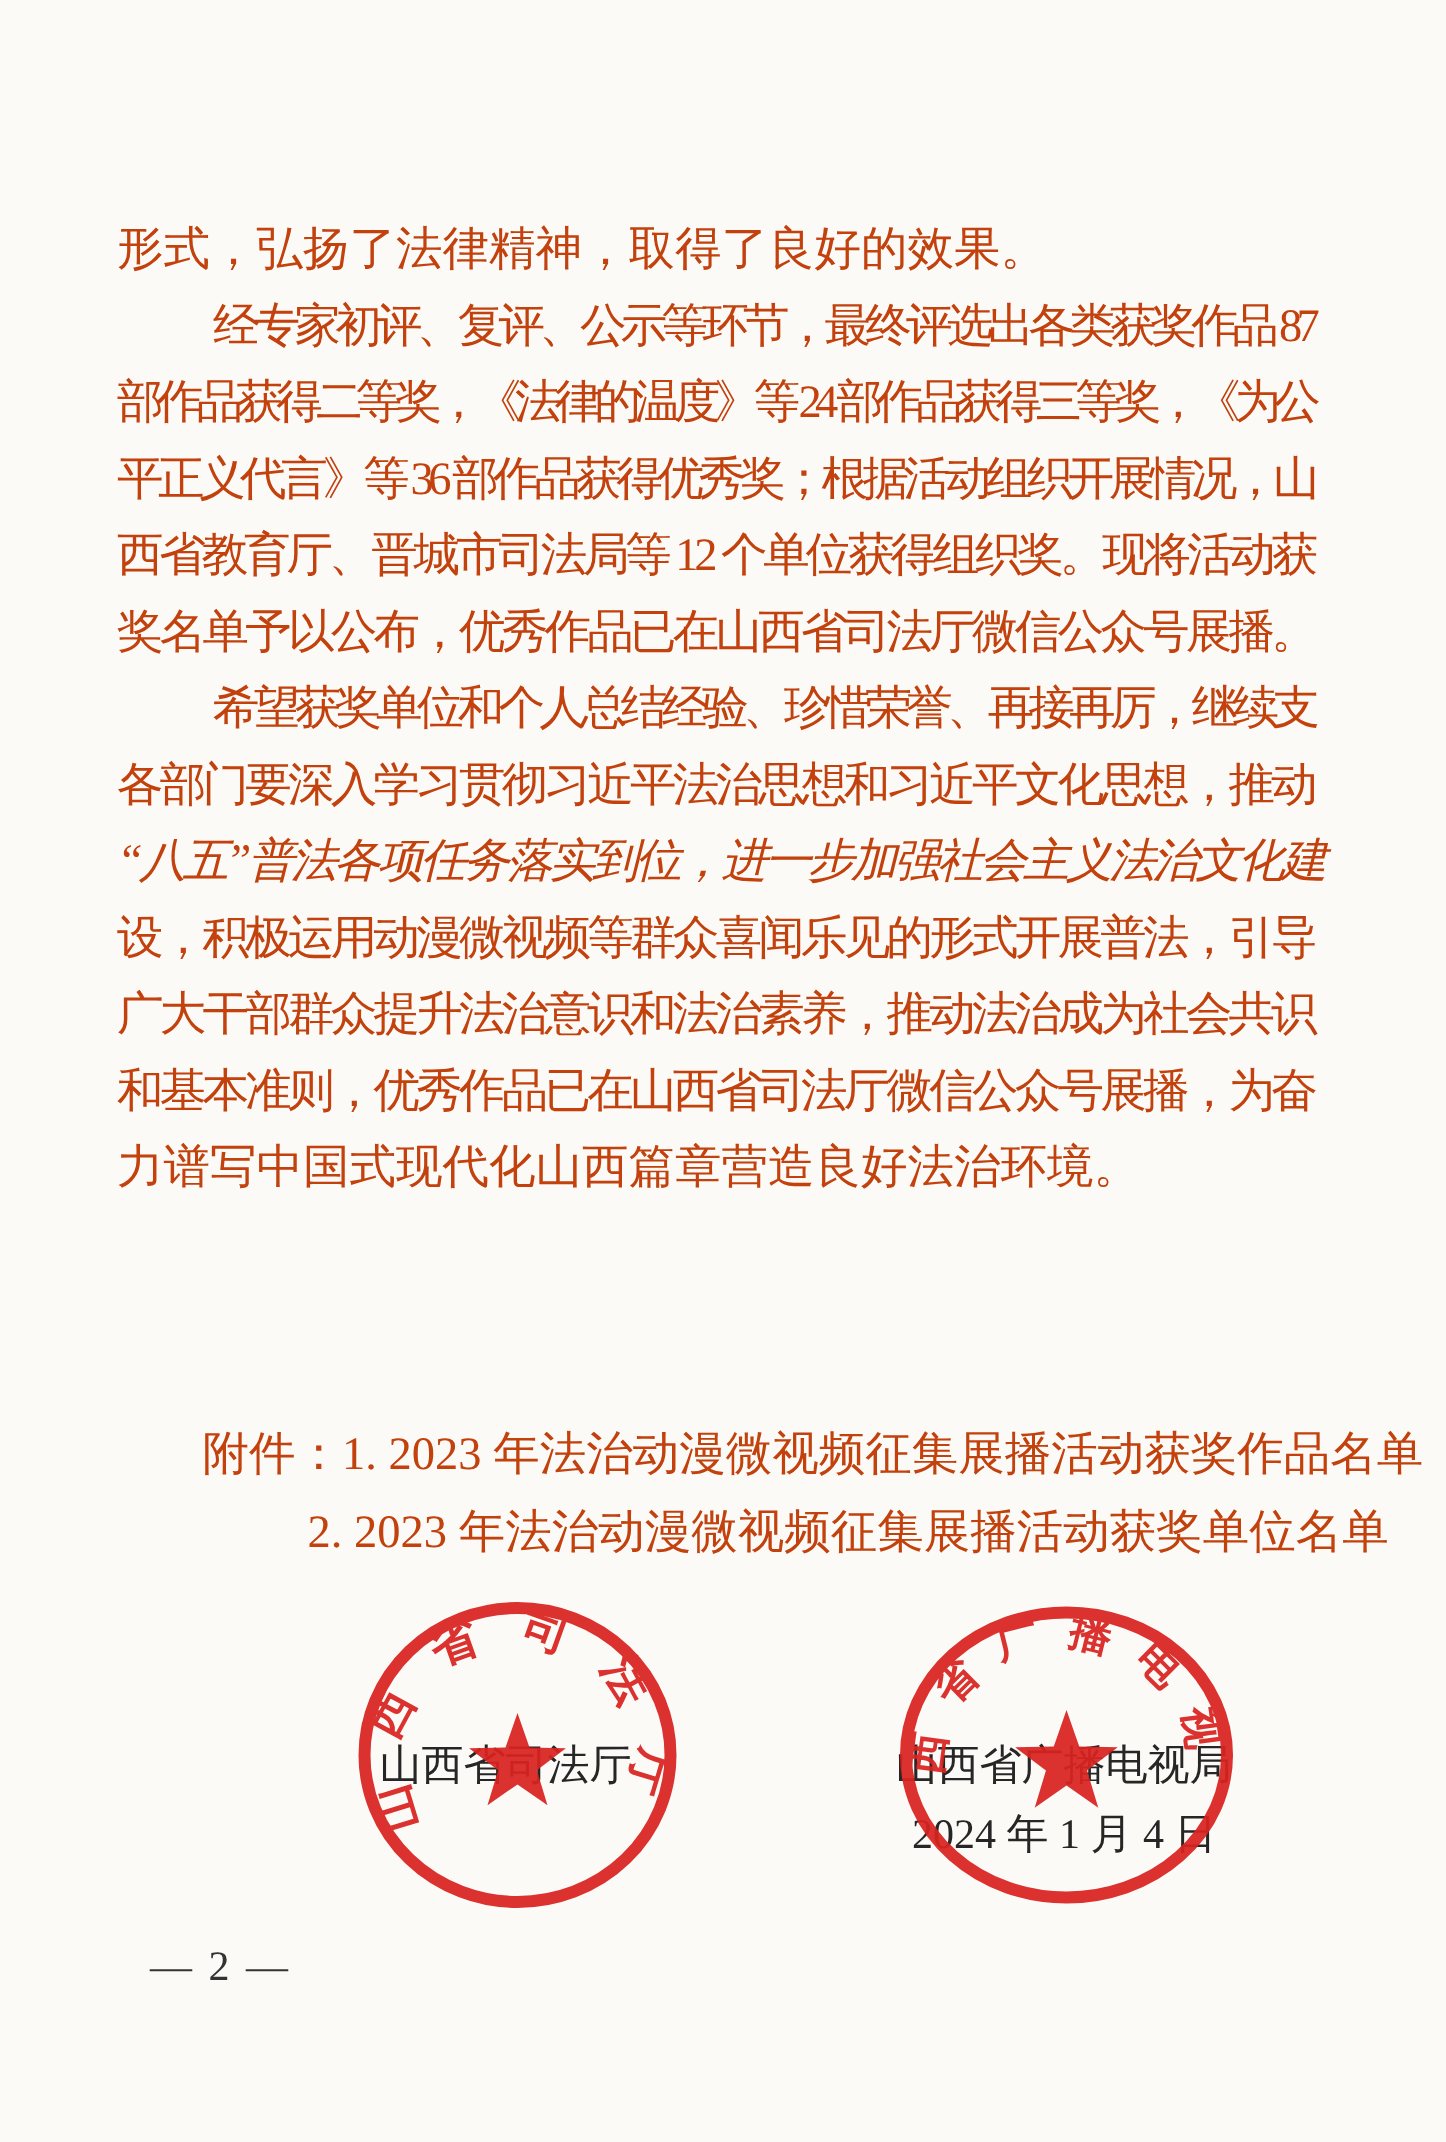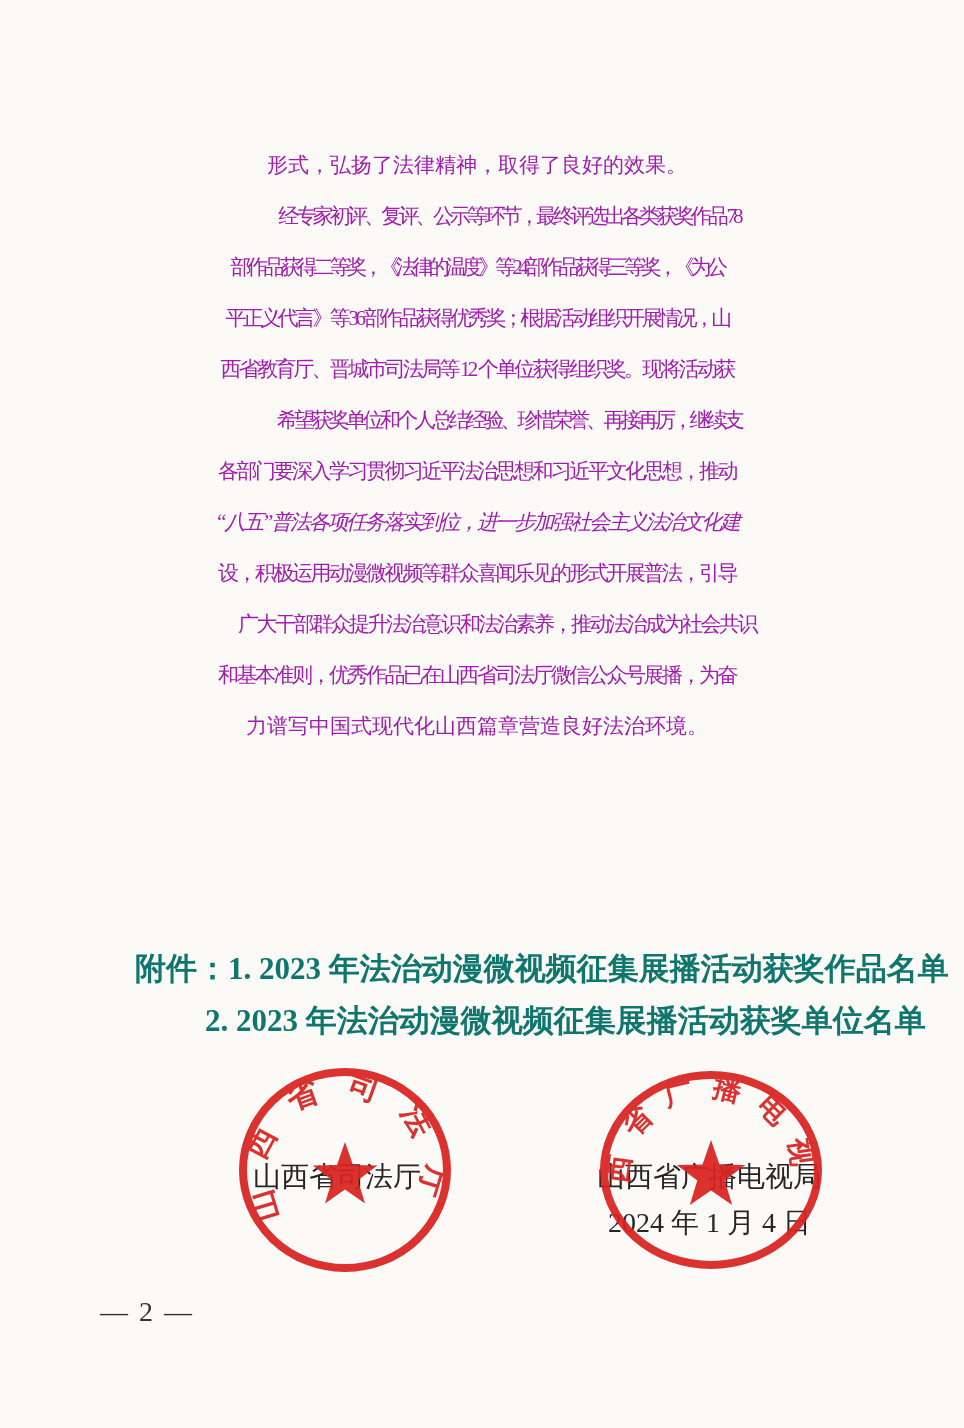--- a/index.html
+++ b/index.html
@@ -15,39 +15,37 @@
   }
   
   .text-block{
     position:absolute;
     left:78px;top:140px;
     width:798px;
   }
   .line{
     height:51px;
     line-height:51px;
-    font-size:21px;
+    font-size:31px;
     white-space:nowrap;
-    color:#a21caf;
-    text-align:center;
+    color:#c2410c;
   }
   .line.indent{ text-indent:64px; }
   .line span{ display:inline; }
   
   .attach-block{
     position:absolute;
     left:78px;top:943px;
     width:840px;
   }
   .attach-line{
     height:52px;line-height:52px;
     font-size:31px;
     white-space:nowrap;
-    color:#0f766e;
-    font-weight:bold;
+    color:#c2410c;
   }
   .attach-line.first{ margin-left:57px; }
   .attach-line.second{ margin-left:127px; }
   
   .sig{
     position:absolute;
     font-size:28px;
     letter-spacing:0px;
     color:#262626;
     white-space:nowrap;
@@ -85,29 +83,30 @@
     white-space:nowrap;
   }
 </style>
 </head>
 <body>
 
 <div class="page">
 
   <div class="text-block" id="body-text">
       <div class="line no-fill"><span>形式，弘扬了法律精神，取得了良好的效果。</span></div>
-      <div class="line indent"><span style="letter-spacing: -3.81897px;">经专家初评、复评、公示等环节，最终评选出各类获奖作品 78</span></div>
+      <div class="line indent"><span style="letter-spacing: -3.81897px;">经专家初评、复评、公示等环节，最终评选出各类获奖作品 87</span></div>
       <div class="line"><span style="letter-spacing: -4.4697px;">部作品获得二等奖，《法律的温度》等 24 部作品获得三等奖，《为公</span></div>
       <div class="line"><span style="letter-spacing: -3.64062px;">平正义代言》等 36 部作品获得优秀奖；根据活动组织开展情况，山</span></div>
       <div class="line"><span style="letter-spacing: -2.75806px;">西省教育厅、晋城市司法局等 12 个单位获得组织奖。现将活动获</span></div>
+      <div class="line no-fill"><span style="letter-spacing: -2.5px;">奖名单予以公布，优秀作品已在山西省司法厅微信公众号展播。</span></div>
       <div class="line indent"><span style="letter-spacing: -3.81481px;">希望获奖单位和个人总结经验、珍惜荣誉、再接再厉，继续支</span></div>
       <div class="line"><span style="letter-spacing: -2.5px;">各部门要深入学习贯彻习近平法治思想和习近平文化思想，推动</span></div>
       <div class="line"><span style="letter-spacing: -2.29418px; font-style: italic;">“八五”普法各项任务落实到位，进一步加强社会主义法治文化建</span></div>
       <div class="line"><span style="letter-spacing: -2.5px;">设，积极运用动漫微视频等群众喜闻乐见的形式开展普法，引导</span></div>
-      <div class="line"><span style="letter-spacing: -2.5px; margin-left: 40px;">广大干部群众提升法治意识和法治素养，推动法治成为社会共识</span></div>
+      <div class="line"><span style="letter-spacing: -2.5px;">广大干部群众提升法治意识和法治素养，推动法治成为社会共识</span></div>
       <div class="line"><span style="letter-spacing: -2.5px;">和基本准则，优秀作品已在山西省司法厅微信公众号展播，为奋</span></div>
       <div class="line no-fill"><span>力谱写中国式现代化山西篇章营造良好法治环境。</span></div>
     </div>
 
   <div class="attach-block">
     <div class="attach-line first">附件：1. 2023 年法治动漫微视频征集展播活动获奖作品名单</div>
     <div class="attach-line second">2. 2023 年法治动漫微视频征集展播活动获奖单位名单</div>
   </div>
 
   <div class="sig sig-left">山西省司法厅</div>

